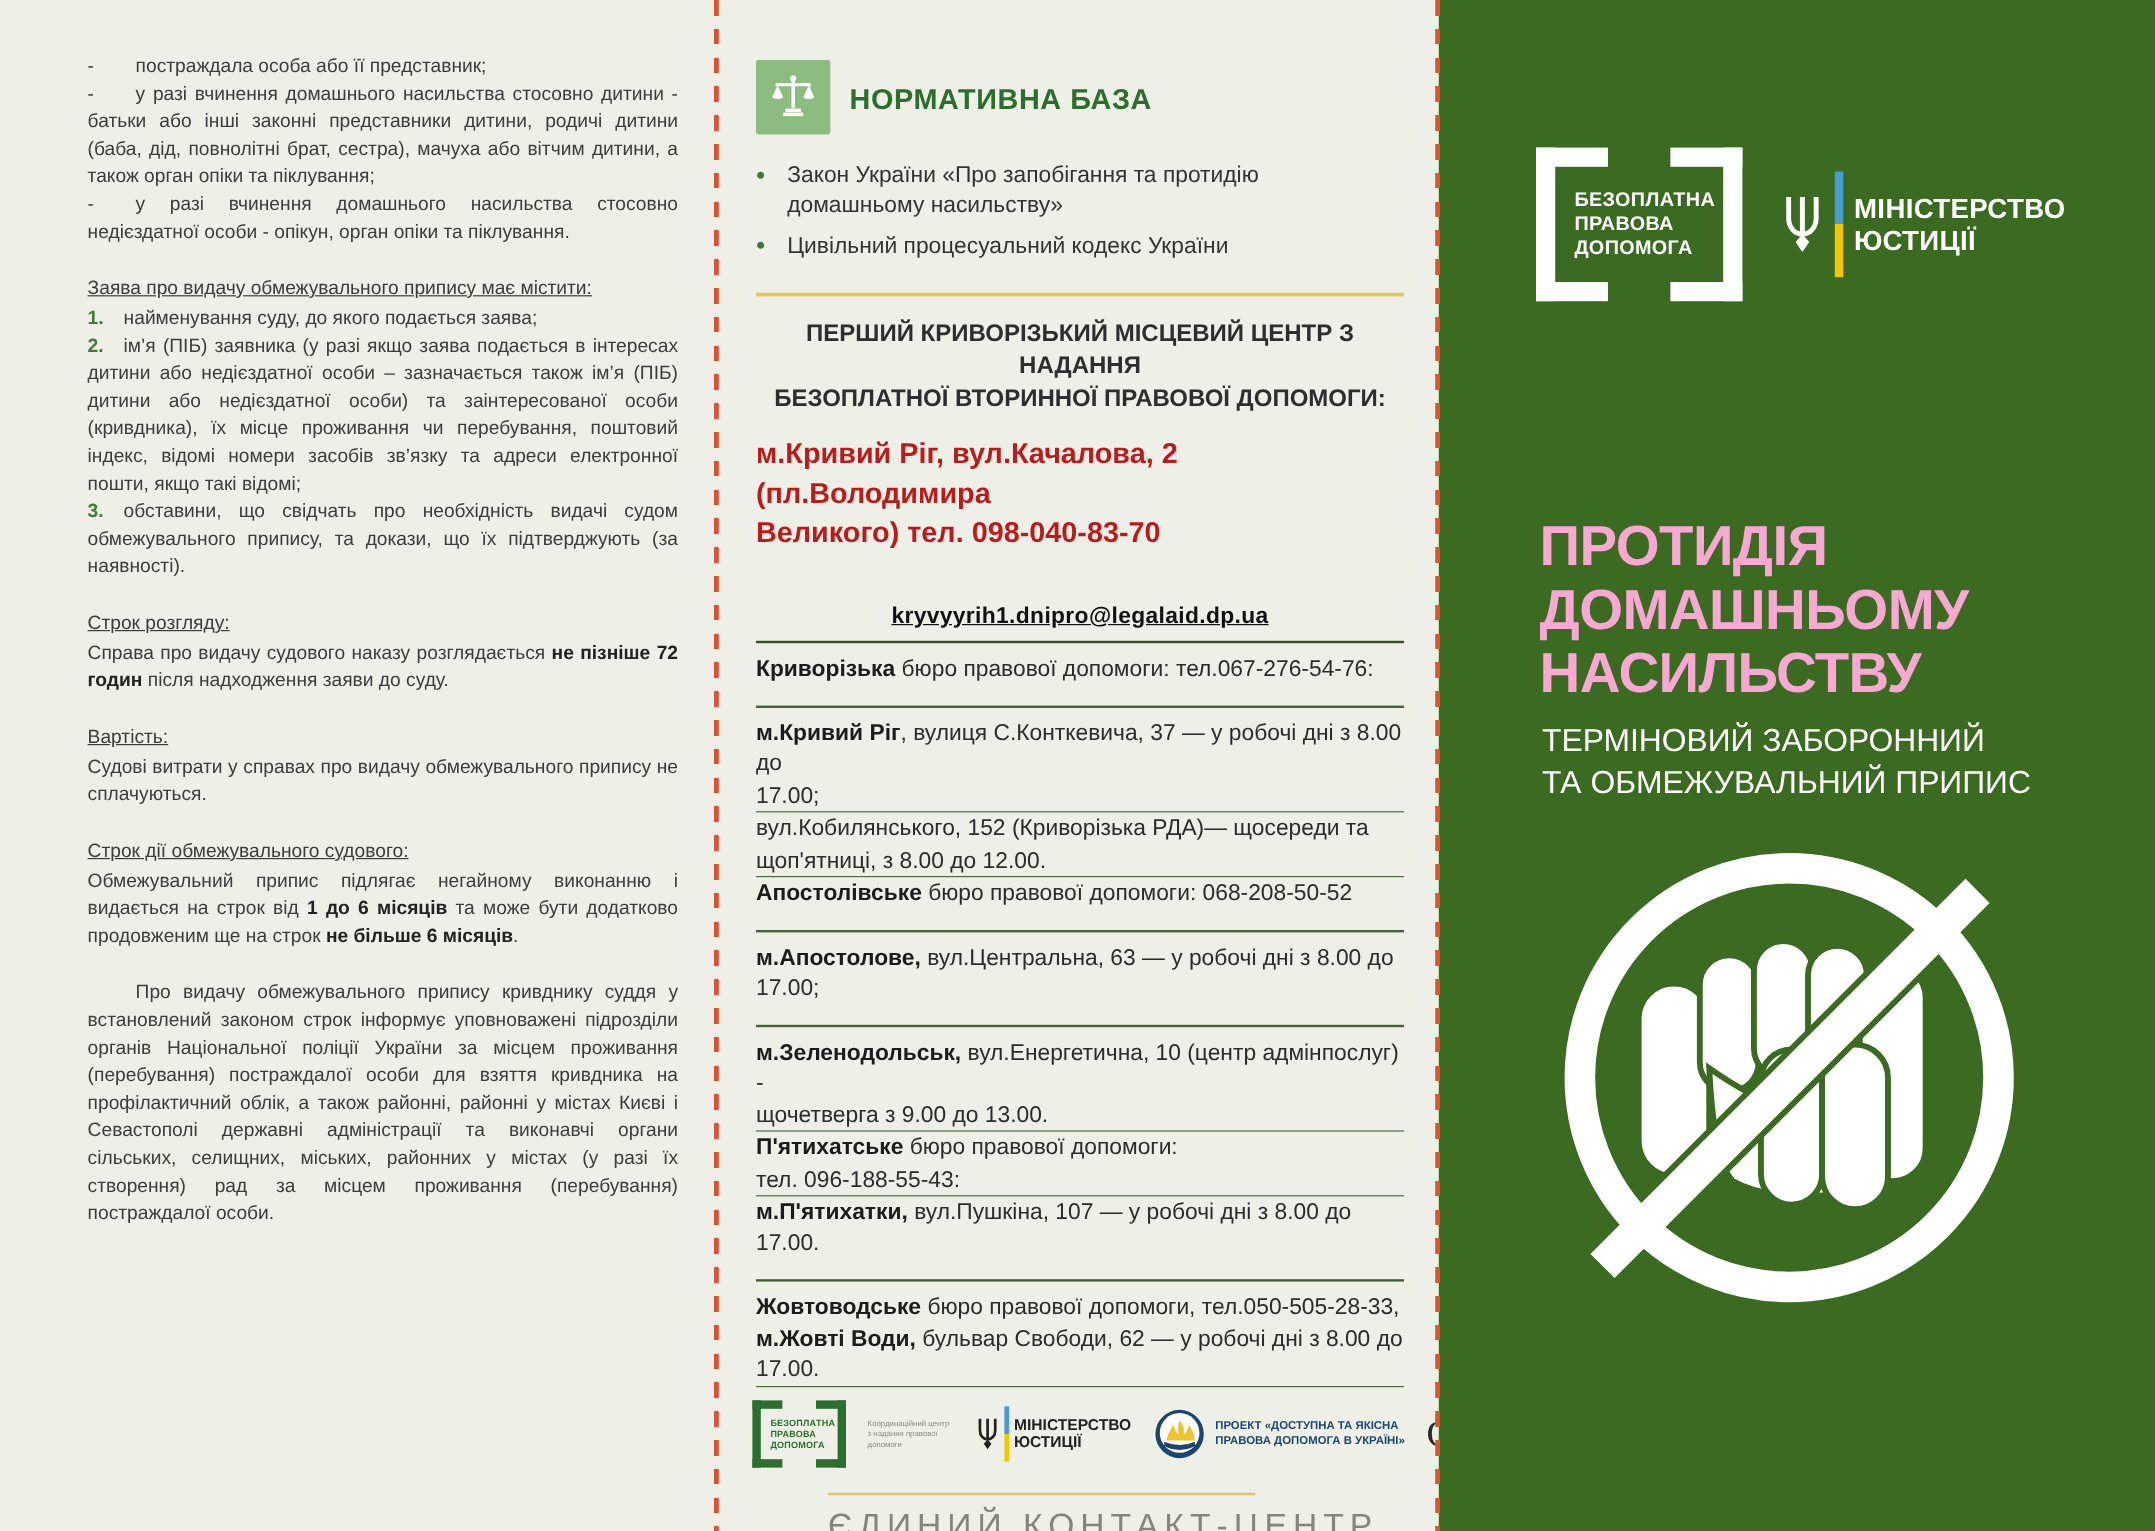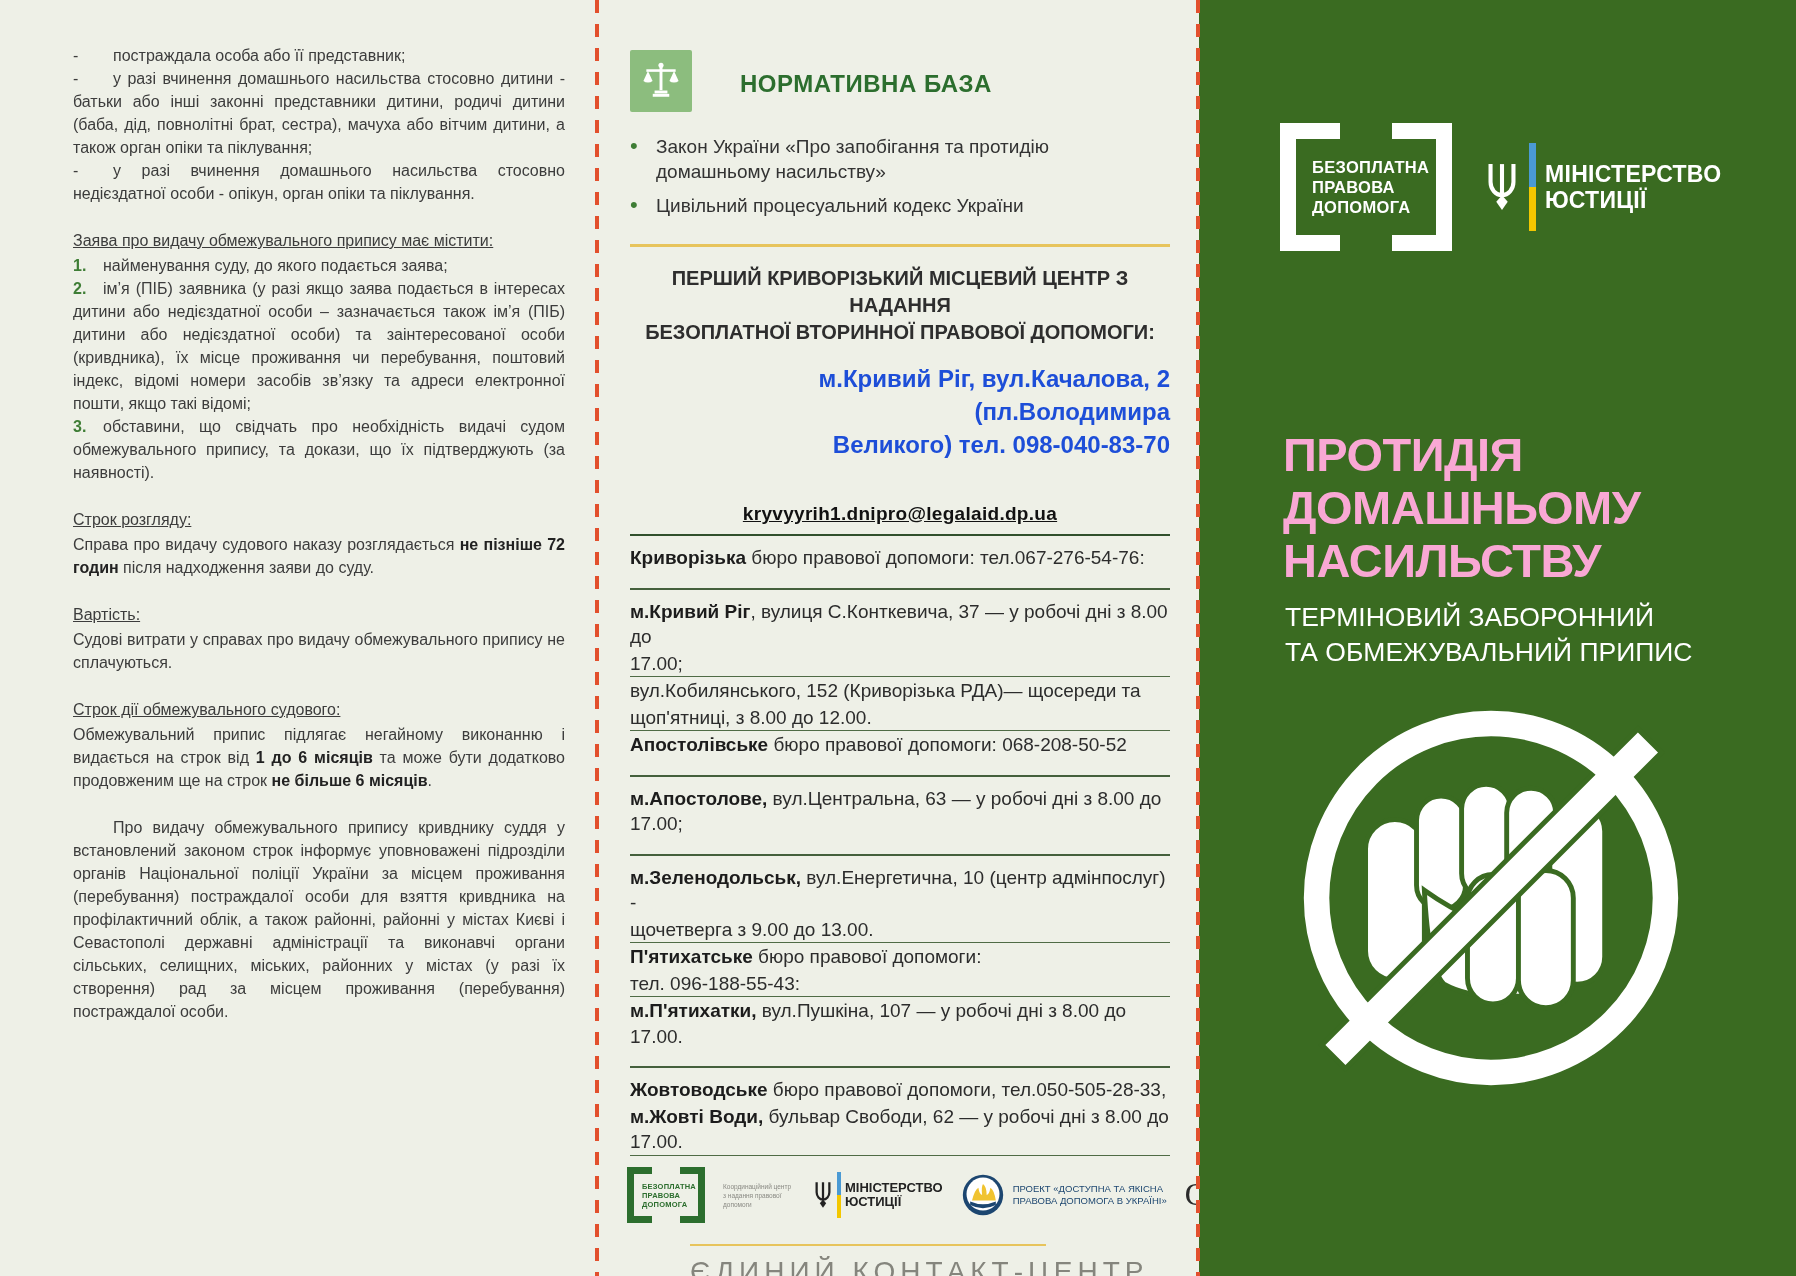--- a/index.html
+++ b/index.html
@@ -15,33 +15,33 @@
     font-size:16px;line-height:23px;text-align:justify;}
   .bullet .marker{display:inline-block;width:40px;font-weight:400;}
   .num-item .num{color:#3e7d35;font-weight:bold;display:inline-block;width:30px;}
   .uheading{text-decoration:underline;margin-top:24px;margin-bottom:2px;text-align:left;}
   .b{font-weight:bold;color:#222;}
   .para-indent{text-indent:40px;margin-top:24px;}
   .sect{margin-top:0;}
 
   
   .mid-panel{position:absolute;left:630px;top:50px;width:540px;color:#333;}
-  .norm-header{display:flex;align-items:flex-start;gap:48px;}
+  .norm-header{display:flex;align-items:flex-start;gap:16px;}
   .scales-box{width:62px;height:62px;background:#8cbd7e;border-radius:2px;
     display:flex;align-items:center;justify-content:center;flex:0 0 auto;}
   .norm-title{color:#2c6e2e;font-weight:bold;font-size:24px;letter-spacing:0.5px;margin-top:20px;}
   .laws{margin-top:22px;}
   .law{display:flex;gap:14px;font-size:19px;line-height:25px;margin-bottom:9px;width:470px;}
   .law .dot{color:#3e7d35;font-size:22px;line-height:24px;flex:0 0 12px;}
   .gold-line{height:3px;background:#e7c45c;border:none;margin:0;}
   .gl1{margin-top:26px;width:540px;}
   .center-title{margin-top:18px;text-align:center;font-weight:bold;font-size:20px;
     line-height:27px;color:#2e2e2e;}
-  .address{margin-top:16px;text-align:right;font-weight:bold;font-size:24px;
-    line-height:33px;color:#1d4ed8;}
+  .address{margin-top:16px;text-align:left;font-weight:bold;font-size:24px;
+    line-height:33px;color:#b91c1c;}
   .email-row{margin-top:42px;text-align:center;}
   .email{font-weight:bold;font-size:19px;color:#111;text-decoration:underline;letter-spacing:0.3px;}
   .sep{border:none;border-top:2px solid #44603c;margin:9px 0 0 0;height:0;}
   .sep.dark{border-top:2.5px solid #30502c;}
   .contacts{margin-top:0;font-size:19px;line-height:25.5px;color:#2c2c2c;}
   .crow{padding-top:1px;}
   .crow.rule{border-bottom:1.6px solid #4f6b45;}
   .crow .cb{font-weight:bold;color:#1c1c1c;}
   .gap8{height:8px;}
 
@@ -56,21 +56,21 @@
   .mini-blogo .bl,.mini-blogo .br{position:absolute;top:0;bottom:0;width:18px;}
   .mini-blogo .bl{left:0;border-left:7px solid #2c6e2e;border-top:7px solid #2c6e2e;border-bottom:7px solid #2c6e2e;}
   .mini-blogo .br{right:0;border-right:7px solid #2c6e2e;border-top:7px solid #2c6e2e;border-bottom:7px solid #2c6e2e;}
   .mini-blogo .txt{position:absolute;left:15px;top:50%;transform:translateY(-50%);
     color:#2c6e2e;font-weight:bold;font-size:7.5px;line-height:9px;letter-spacing:0.2px;}
   .coord-txt{font-size:6.5px;line-height:9px;color:#8a8a84;width:72px;flex:0 0 auto;}
   .mini-ministry{display:flex;align-items:center;gap:4px;flex:0 0 auto;}
   .mini-bar{width:4px;height:46px;background:linear-gradient(180deg,#4a9ad4 0 50%,#f3c700 50% 100%);}
   .mini-mintxt{font-size:13px;line-height:14px;font-weight:bold;color:#222;}
   .mini-project{display:flex;align-items:center;gap:8px;flex:0 0 auto;}
-  .proj-txt{font-size:9.5px;line-height:12px;font-weight:normal;color:#1c4670;}
+  .proj-txt{font-size:9.5px;line-height:12px;font-weight:bold;color:#1c4670;}
   .canada{font-family:"Liberation Serif",serif;font-size:31px;color:#2b2b2b;position:relative;flex:0 0 auto;}
   .canada .flag{position:absolute;right:-2px;top:-7px;width:15px;height:8px;
     background:linear-gradient(90deg,#d52b1e 0 27%,#fff 27% 73%,#d52b1e 73% 100%);}
   .canada .flag::after{content:"";position:absolute;left:5.5px;top:2px;width:4px;height:4px;background:#d52b1e;}
 
   
   .green-panel{position:absolute;left:1199px;top:0;width:597px;height:1276px;background:#3a6b21;}
   .gp-logos{position:absolute;left:81px;top:123px;display:flex;align-items:center;gap:32px;}
   .blogo{position:relative;width:172px;height:128px;flex:0 0 auto;}
   .blogo .bl,.blogo .br{position:absolute;top:0;bottom:0;width:44px;}

